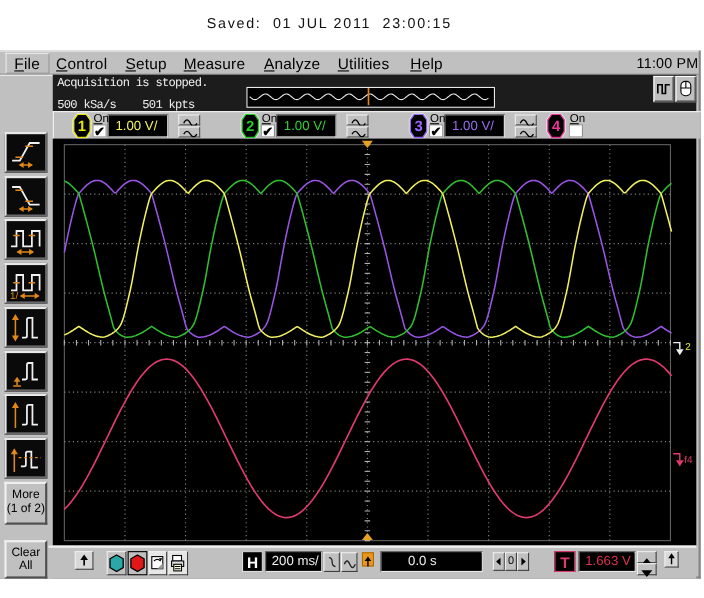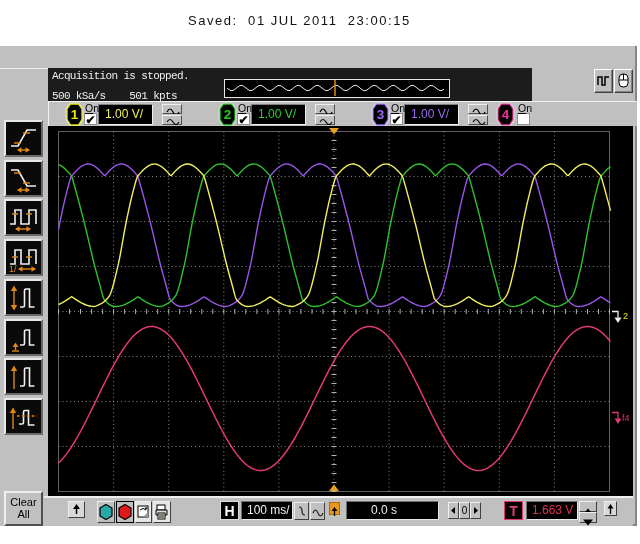--- a/index.html
+++ b/index.html
@@ -3,21 +3,21 @@
 * { margin:0; padding:0; box-sizing:border-box; }
 body { width:640px; height:544px; background:#fff; font-family:"Liberation Sans",sans-serif; position:relative; overflow:hidden; }
 .abs { position:absolute; }
 #saved { left:188px; top:13px; font-size:13px; color:#111; letter-spacing:1.55px; }
 #win { left:0; top:46px; width:637px; height:480px; background:#c0c0c0; border-right:2px solid #868686; border-bottom:2px solid #868686; }
 #menubar { left:0; top:0; width:100%; height:22px; background:#c0c0c0; border-top:1px solid #e8e8e8; border-bottom:1px solid #868686; font-size:14px; color:#000; letter-spacing:0.2px; }
 #menubar span.mi { position:absolute; top:3px; }
 #menubar u { text-decoration:underline; }
 #filehl { left:5px; top:1px; width:40px; height:19px; border-top:1px solid #eaeaea; border-left:1px solid #eaeaea; border-right:1px solid #9a9a9a; border-bottom:1px solid #9a9a9a; }
 #clock { position:absolute; right:0px; top:3px; font-size:13px; }
-#statusbar { left:48px; top:22px; width:484px; height:33px; background:#1c1c1c; color:#efefef; font-family:"Liberation Mono",monospace; font-size:11px; letter-spacing:-0.65px; }
+#statusbar { left:48px; top:22px; width:585px; height:33px; background:#1c1c1c; color:#efefef; font-family:"Liberation Mono",monospace; font-size:11px; letter-spacing:-0.65px; }
 #statusbar .l1 { position:absolute; left:4px; top:2px; }
 #statusbar .l2 { position:absolute; left:4px; top:22px;text-align:right; }
 #prevbox { position:absolute; left:176px; top:11px; width:226px; height:19px; background:#000; border:1px solid #e8e8e8; }
 .topbtn { position:absolute; top:1px; width:19px; height:24px; background:#c0c0c0; border:1px solid #fff; border-right-color:#404040; border-bottom-color:#404040; box-shadow: inset -1px -1px 0 #808080; }
 #chrow { left:48px; top:55px; width:589px; height:25px; background:#c0c0c0; border-top:1px solid #f2f2f2; border-left:1px solid #f2f2f2; }
 .badge { position:absolute; top:0px; width:19px; height:25px; }
 .onlbl { position:absolute; top:0px; font-size:10.5px; color:#000; white-space:nowrap; z-index:3; }
 .cb { position:absolute; top:11px; width:13px; height:12px; background:#fff; border:1px solid #909090; font-size:12px; line-height:12px; text-align:center; color:#000; font-weight:bold; }
 .vfield { position:absolute; top:2px; width:55px; height:21px; background:#000; border:1px solid #808080; border-right-color:#efefef; border-bottom-color:#efefef; font-size:12px; line-height:19px; padding-left:6px; }
 .spin { position:absolute; top:2px; width:20px; height:21px; }
@@ -28,20 +28,31 @@
 .sbtn svg { position:absolute; left:2px; top:2px; }
 .graybtn { position:absolute; left:4px; width:39px; background:#c0c0c0; border:2px solid #efefef; border-right-color:#505050; border-bottom-color:#505050; color:#000; font-size:11px; text-align:center; }
 #display { left:48px; top:80px; width:585px; height:370px; background:#000; }
 #botbar { left:44px; top:450px; width:589px; height:30px; background:#c0c0c0; border-top:2px solid #efefef; }
 .blackfield { position:absolute; background:#000; color:#efefef; font-size:12px; border:1px solid #707070; border-right-color:#e8e8e8; border-bottom-color:#e8e8e8; }
 .minibtn { position:absolute; background:#c0c0c0; border:1px solid #efefef; border-right-color:#404040; border-bottom-color:#404040; }
 </style></head>
 <body>
 <div class="abs" id="saved">Saved:&nbsp; 01 JUL 2011&nbsp; 23:00:15</div>
 <div class="abs" id="win">
+  <div class="abs" id="menubar">
+    <div class="abs" id="filehl"></div>
+    <span class="mi" style="left:13px"><u>F</u>ile</span>
+    <span class="mi" style="left:51px"><u>C</u>ontrol</span>
+    <span class="mi" style="left:114px"><u>S</u>etup</span>
+    <span class="mi" style="left:167px"><u>M</u>easure</span>
+    <span class="mi" style="left:240px"><u>A</u>nalyze</span>
+    <span class="mi" style="left:307px"><u>U</u>tilities</span>
+    <span class="mi" style="left:373px"><u>H</u>elp</span>
+    <span id="clock">11:00 PM</span>
+  </div>
   <div class="abs" style="left:44px;top:22px;width:3px;height:458px;background:#d8d8d8"></div>
   <div class="abs" id="sidebar">
     <div class="sbtn" style="top:51px">
         <svg width="31" height="30" viewBox="0 0 31 30">
           <path d="M3 22 h7 l9 -16 h9" stroke="#f0f0f0" stroke-width="1.6" fill="none"></path>
           <line x1="6" y1="19" x2="13" y2="19" stroke="#e08818" stroke-width="1.4" fill="none"></line>
           <line x1="15" y1="9" x2="22" y2="9" stroke="#e08818" stroke-width="1.4" fill="none"></line>
           <line x1="10" y1="26" x2="21" y2="26" stroke="#e08818" stroke-width="1.4" fill="none"></line>
           <path d="M9 26 l4.5 -2.8 v5.6 z" fill="#e08818"></path>
           <path d="M22 26 l-4.5 -2.8 v5.6 z" fill="#e08818"></path>
@@ -102,20 +113,21 @@
         </svg>
       </div>
 <div class="sbtn" style="top:329px">
         <svg width="31" height="30" viewBox="0 0 31 30">
           <line x1="5" y1="27" x2="5" y2="9" stroke="#e08818" stroke-width="1.4" fill="none"></line>
           <path d="M5 5.5 l-3.2 5.5 h6.4 z" fill="#e08818"></path>
           <path d="M11 22 h3 q1.5 0 1.5 -1.5 v-10.5 q0 -1.5 1.5 -1.5 h3.5 v14.5 h6" stroke="#f0f0f0" stroke-width="1.6" fill="none"></path>
           <line x1="9" y1="14" x2="29" y2="14" stroke="#e08818" stroke-width="1.3" stroke-dasharray="2.6 2.3"></line>
         </svg>
       </div>
+    <div class="graybtn" style="top:369px;height:39px;padding-top:4px">More<br>(1&nbsp;of&nbsp;2)</div>
     <div class="graybtn" style="top:422px;height:35px;padding-top:3px">Clear<br>All</div>
   </div>
   <div class="abs" id="statusbar">
     <div class="l1">Acquisition is stopped.</div>
     <div class="l2">500 kSa/s&nbsp;&nbsp;&nbsp;&nbsp;501 kpts</div>
     <div id="prevbox">
       <svg width="222" height="16" viewBox="227 80 222 16">
         <path d="M229 88.0 L230 88.8 L231 89.6 L232 90.2 L233 90.5 L234 90.6 L235 90.4 L236 89.9 L237 89.2 L238 88.4 L239 87.6 L240 86.8 L241 86.1 L242 85.6 L243 85.4 L244 85.5 L245 85.8 L246 86.4 L247 87.2 L248 88.0 L249 88.8 L250 89.6 L251 90.2 L252 90.5 L253 90.6 L254 90.4 L255 89.9 L256 89.2 L257 88.4 L258 87.6 L259 86.8 L260 86.1 L261 85.6 L262 85.4 L263 85.5 L264 85.8 L265 86.4 L266 87.2 L267 88.0 L268 88.8 L269 89.6 L270 90.2 L271 90.5 L272 90.6 L273 90.4 L274 89.9 L275 89.2 L276 88.4 L277 87.6 L278 86.8 L279 86.1 L280 85.6 L281 85.4 L282 85.5 L283 85.8 L284 86.4 L285 87.2 L286 88.0 L287 88.8 L288 89.6 L289 90.2 L290 90.5 L291 90.6 L292 90.4 L293 89.9 L294 89.2 L295 88.4 L296 87.6 L297 86.8 L298 86.1 L299 85.6 L300 85.4 L301 85.5 L302 85.8 L303 86.4 L304 87.2 L305 88.0 L306 88.8 L307 89.6 L308 90.2 L309 90.5 L310 90.6 L311 90.4 L312 89.9 L313 89.2 L314 88.4 L315 87.6 L316 86.8 L317 86.1 L318 85.6 L319 85.4 L320 85.5 L321 85.8 L322 86.4 L323 87.2 L324 88.0 L325 88.8 L326 89.6 L327 90.2 L328 90.5 L329 90.6 L330 90.4 L331 89.9 L332 89.2 L333 88.4 L334 87.6 L335 86.8 L336 86.1 L337 85.6 L338 85.4 L339 85.5 L340 85.8 L341 86.4 L342 87.2 L343 88.0 L344 88.8 L345 89.6 L346 90.2 L347 90.5 L348 90.6 L349 90.4 L350 89.9 L351 89.2 L352 88.4 L353 87.6 L354 86.8 L355 86.1 L356 85.6 L357 85.4 L358 85.5 L359 85.8 L360 86.4 L361 87.2 L362 88.0 L363 88.8 L364 89.6 L365 90.2 L366 90.5 L367 90.6 L368 90.4 L369 89.9 L370 89.2 L371 88.4 L372 87.6 L373 86.8 L374 86.1 L375 85.6 L376 85.4 L377 85.5 L378 85.8 L379 86.4 L380 87.2 L381 88.0 L382 88.8 L383 89.6 L384 90.2 L385 90.5 L386 90.6 L387 90.4 L388 89.9 L389 89.2 L390 88.4 L391 87.6 L392 86.8 L393 86.1 L394 85.6 L395 85.4 L396 85.5 L397 85.8 L398 86.4 L399 87.2 L400 88.0 L401 88.8 L402 89.6 L403 90.2 L404 90.5 L405 90.6 L406 90.4 L407 89.9 L408 89.2 L409 88.4 L410 87.6 L411 86.8 L412 86.1 L413 85.6 L414 85.4 L415 85.5 L416 85.8 L417 86.4 L418 87.2 L419 88.0 L420 88.8 L421 89.6 L422 90.2 L423 90.5 L424 90.6 L425 90.4 L426 89.9 L427 89.2 L428 88.4 L429 87.6 L430 86.8 L431 86.1 L432 85.6 L433 85.4 L434 85.5 L435 85.8 L436 86.4 L437 87.2 L438 88.0 L439 88.8 L440 89.6 L441 90.2 L442 90.5 L443 90.6 L444 90.4 L445 89.9 L446 89.2" stroke="#e8e8e8" stroke-width="1" fill="none"></path>
         <line x1="337" y1="80" x2="337" y2="96" stroke="#e08818" stroke-width="1.5"></line>
       </svg>
@@ -351,21 +363,21 @@
           <path d="M10 8 l1.5 -2.5 -3 0 z" fill="#000"></path>
         </svg></div>
     <div class="minibtn" style="left:109px;top:3px;width:18px;height:22px;background:#e6e6e6"><svg width="16" height="20" viewBox="0 0 16 20">
           <rect x="3" y="3" width="8" height="5" fill="#fff" stroke="#000"></rect>
           <path d="M2 8 h11 v5 h-11 z" fill="#ddd" stroke="#000"></path>
           <rect x="4" y="11" width="7" height="6" fill="#ffffe0" stroke="#000"></rect>
           <line x1="5" y1="13" x2="10" y2="13" stroke="#000"></line>
           <line x1="5" y1="15" x2="10" y2="15" stroke="#000"></line>
         </svg></div>
     <div class="abs" style="left:176px;top:3px;width:19px;height:19px;background:#000;color:#fff;font-weight:bold;font-size:14px;text-align:center;line-height:19px;border:1px solid #dcdcdc">H</div>
-    <div class="blackfield" style="left:197px;top:3px;width:52px;height:19px;line-height:17px;padding-left:5px">100 ms/</div>
+    <div class="blackfield" style="left:197px;top:3px;width:52px;height:19px;line-height:17px;padding-left:5px">200 ms/</div>
     <div class="minibtn" style="left:250px;top:4px;width:15px;height:18px"><svg width="13" height="16" viewBox="0 0 13 16">
           <path d="M4 4 q3 0 3 4 t3 4" stroke="#222" fill="none" stroke-width="1.2"></path>
         </svg></div>
     <div class="minibtn" style="left:266px;top:4px;width:15px;height:18px"><svg width="13" height="16" viewBox="0 0 13 16">
           <path d="M2 10 q2.5 -6 5 0 t5 0" stroke="#222" fill="none" stroke-width="1.2"></path>
         </svg></div>
     <div class="abs" style="left:285px;top:4px;width:11px;height:13px;background:#e8971e;border:1px solid #b06a00">
       <svg width="9" height="11" viewBox="0 0 9 11">
           <line x1="4.5" y1="10" x2="4.5" y2="3" stroke="#000" stroke-width="1.3"></line>
           <path d="M4.5 1 l-3 4 h6 z" fill="#000"></path>

